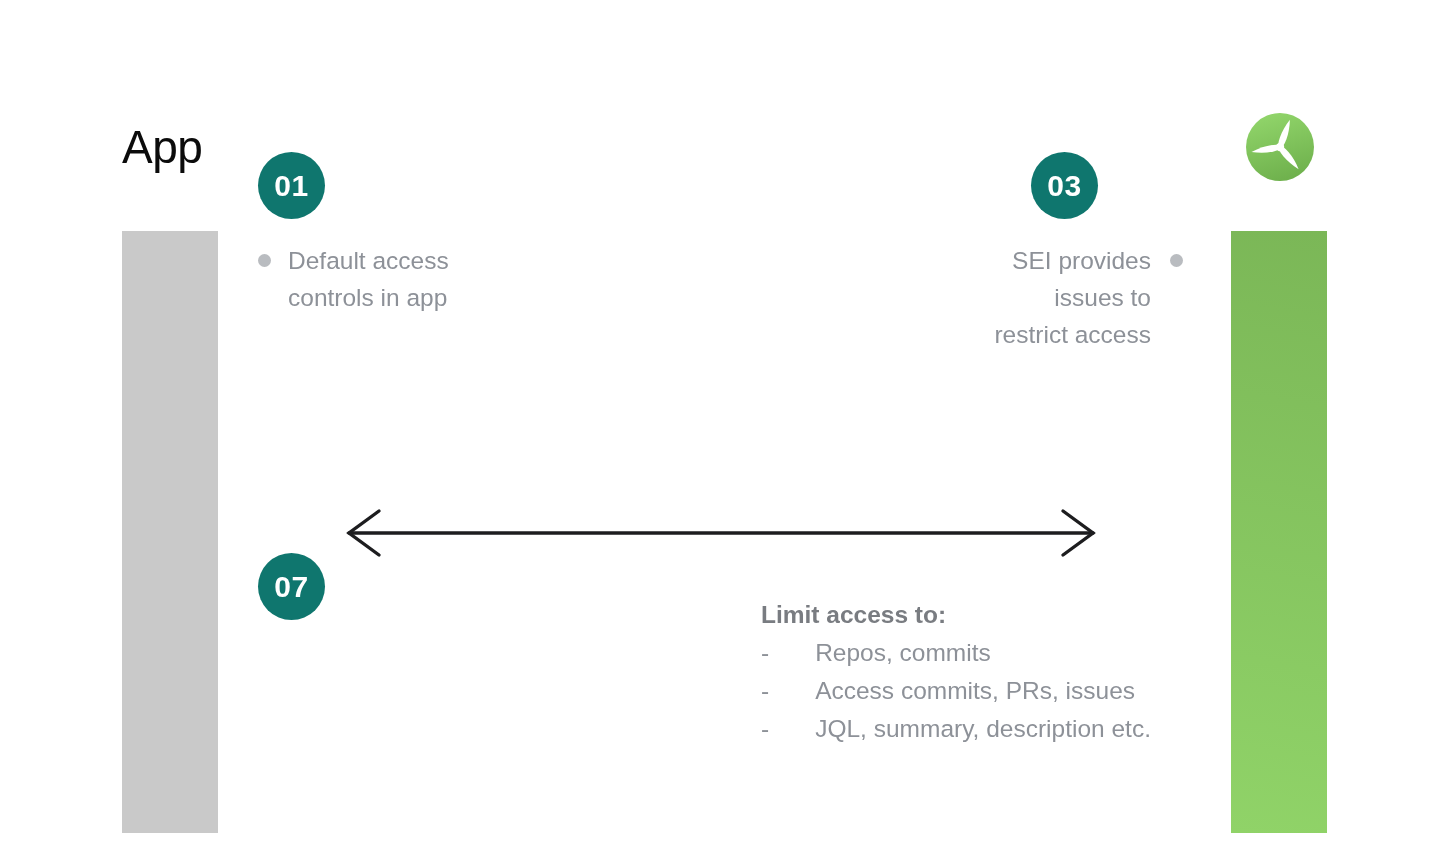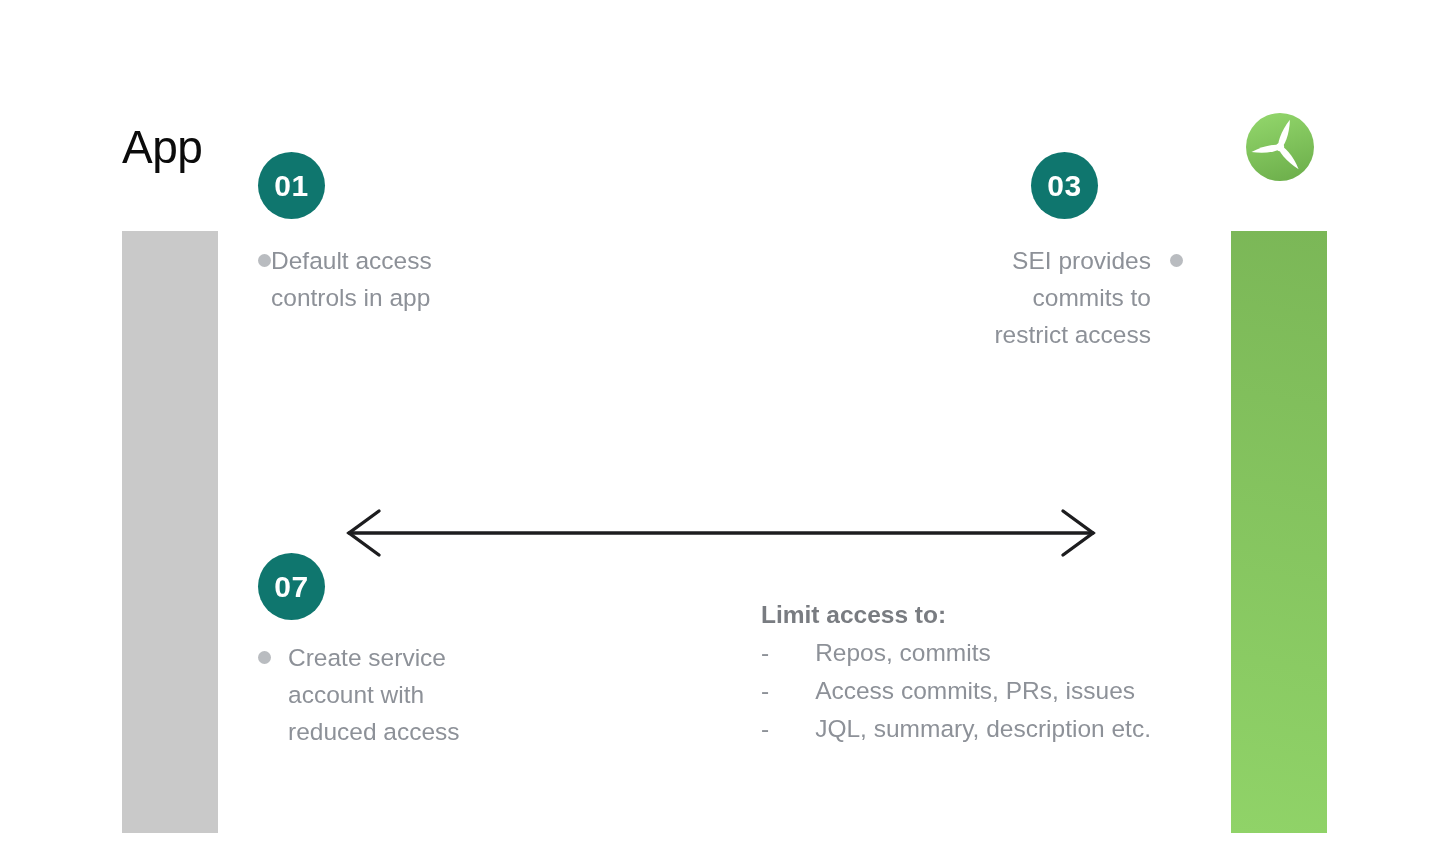--- a/index.html
+++ b/index.html
@@ -75,21 +75,21 @@
     color: #8d9198;
   }
   .dot {
     width: 13px;
     height: 13px;
     border-radius: 50%;
     background: #b9bcc0;
     margin-top: 12px;
     flex: 0 0 auto;
   }
-  .step-01 { left: 258px; top: 242px; }
+  .step-01 { left: 258px; top: 242px; gap: 17px; }
   .step-02 { left: 258px; top: 639px; gap: 17px; }
   .step-03 { right: 261px; top: 242px; gap: 19px; }
   .step-03 .step-text { text-align: right; }
 
   .arrow {
     position: absolute;
     left: 344px;
     top: 507px;
     width: 754px;
     height: 52px;
@@ -146,33 +146,25 @@
   <div class="badge badge-03">03</div>
 
   <div class="step step-01">
     <span class="dot"></span>
     <div class="step-text">
       <div>Default access</div>
       <div>controls in app</div>
     </div>
   </div>
 
-  <div class="step step-02">
-    <span class="dot"></span>
-    <div class="step-text">
-      <div>Create service</div>
-      <div>account with</div>
-      <div>reduced access</div>
-    </div>
-  </div>
 
   <div class="step step-03">
     <div class="step-text">
       <div>SEI provides</div>
-      <div>commits to</div>
+      <div>issues to</div>
       <div>restrict access</div>
     </div>
     <span class="dot"></span>
   </div>
 
   <div class="arrow">
     <svg width="754" height="52" viewBox="0 0 754 52">
       <g stroke="#1d1d1f" stroke-width="3.4" fill="none" stroke-linecap="round">
         <line x1="5" y1="26" x2="749" y2="26"></line>
         <polyline points="35,4 5,26 35,48"></polyline>

